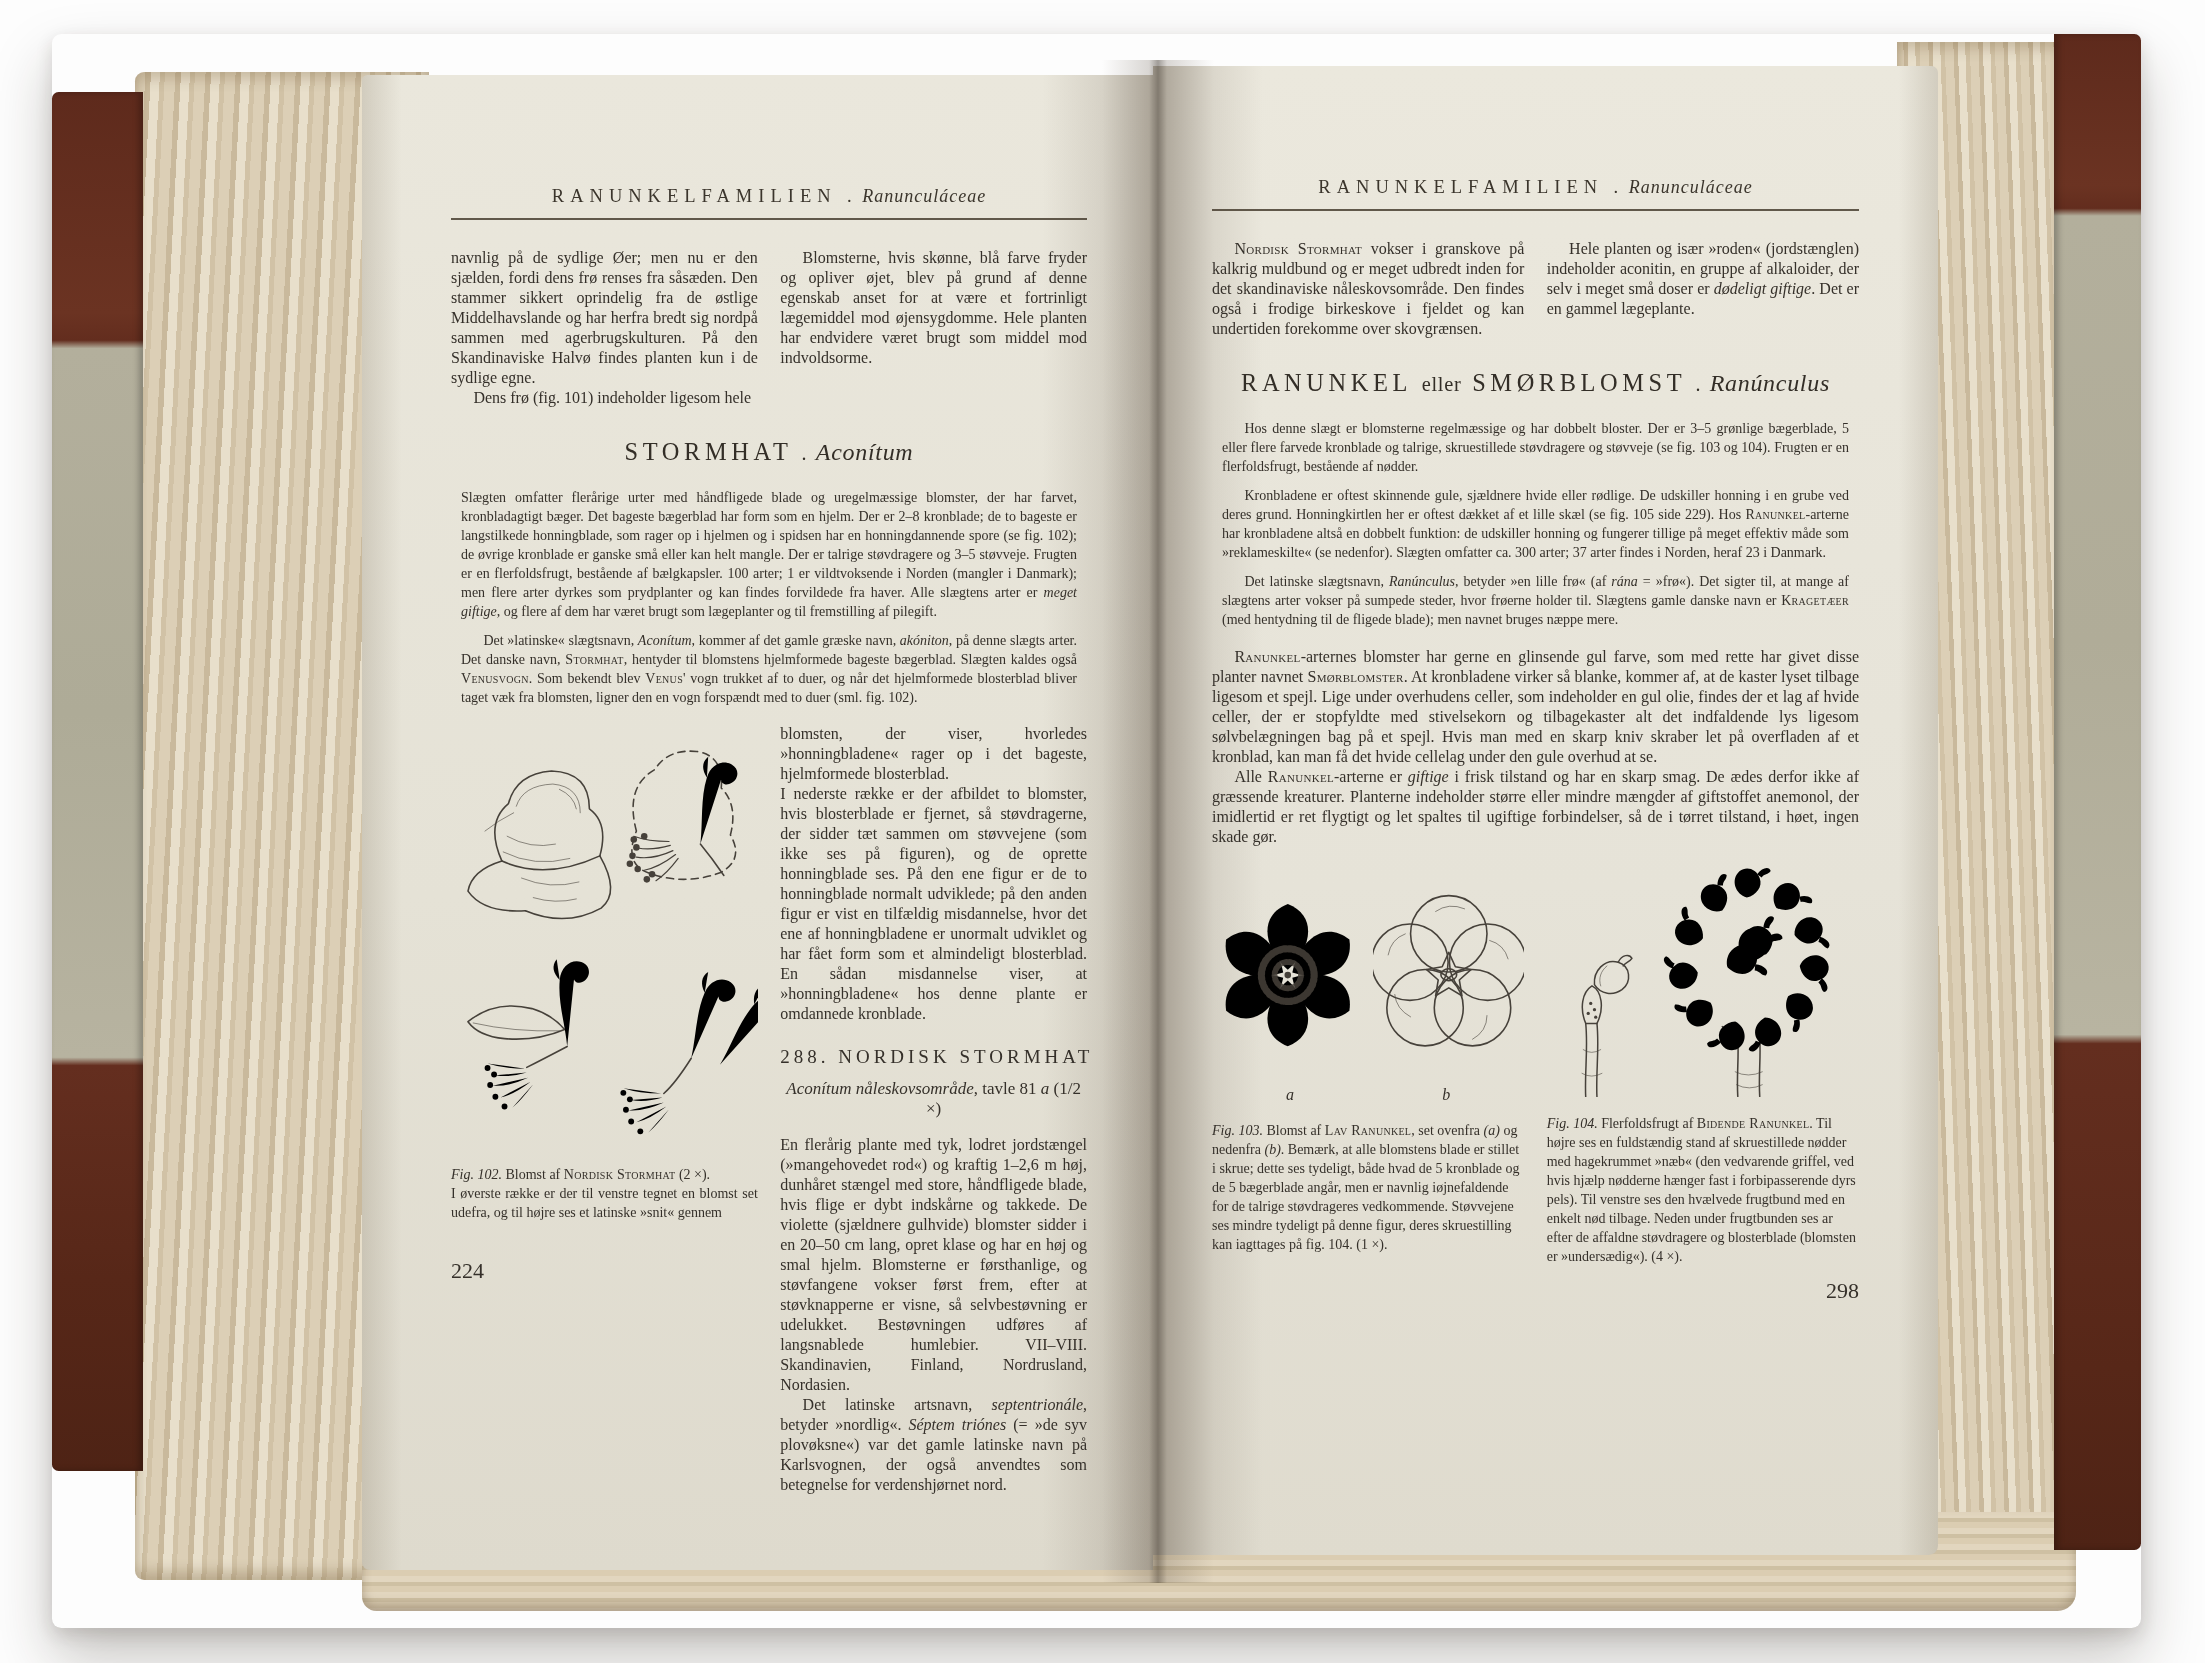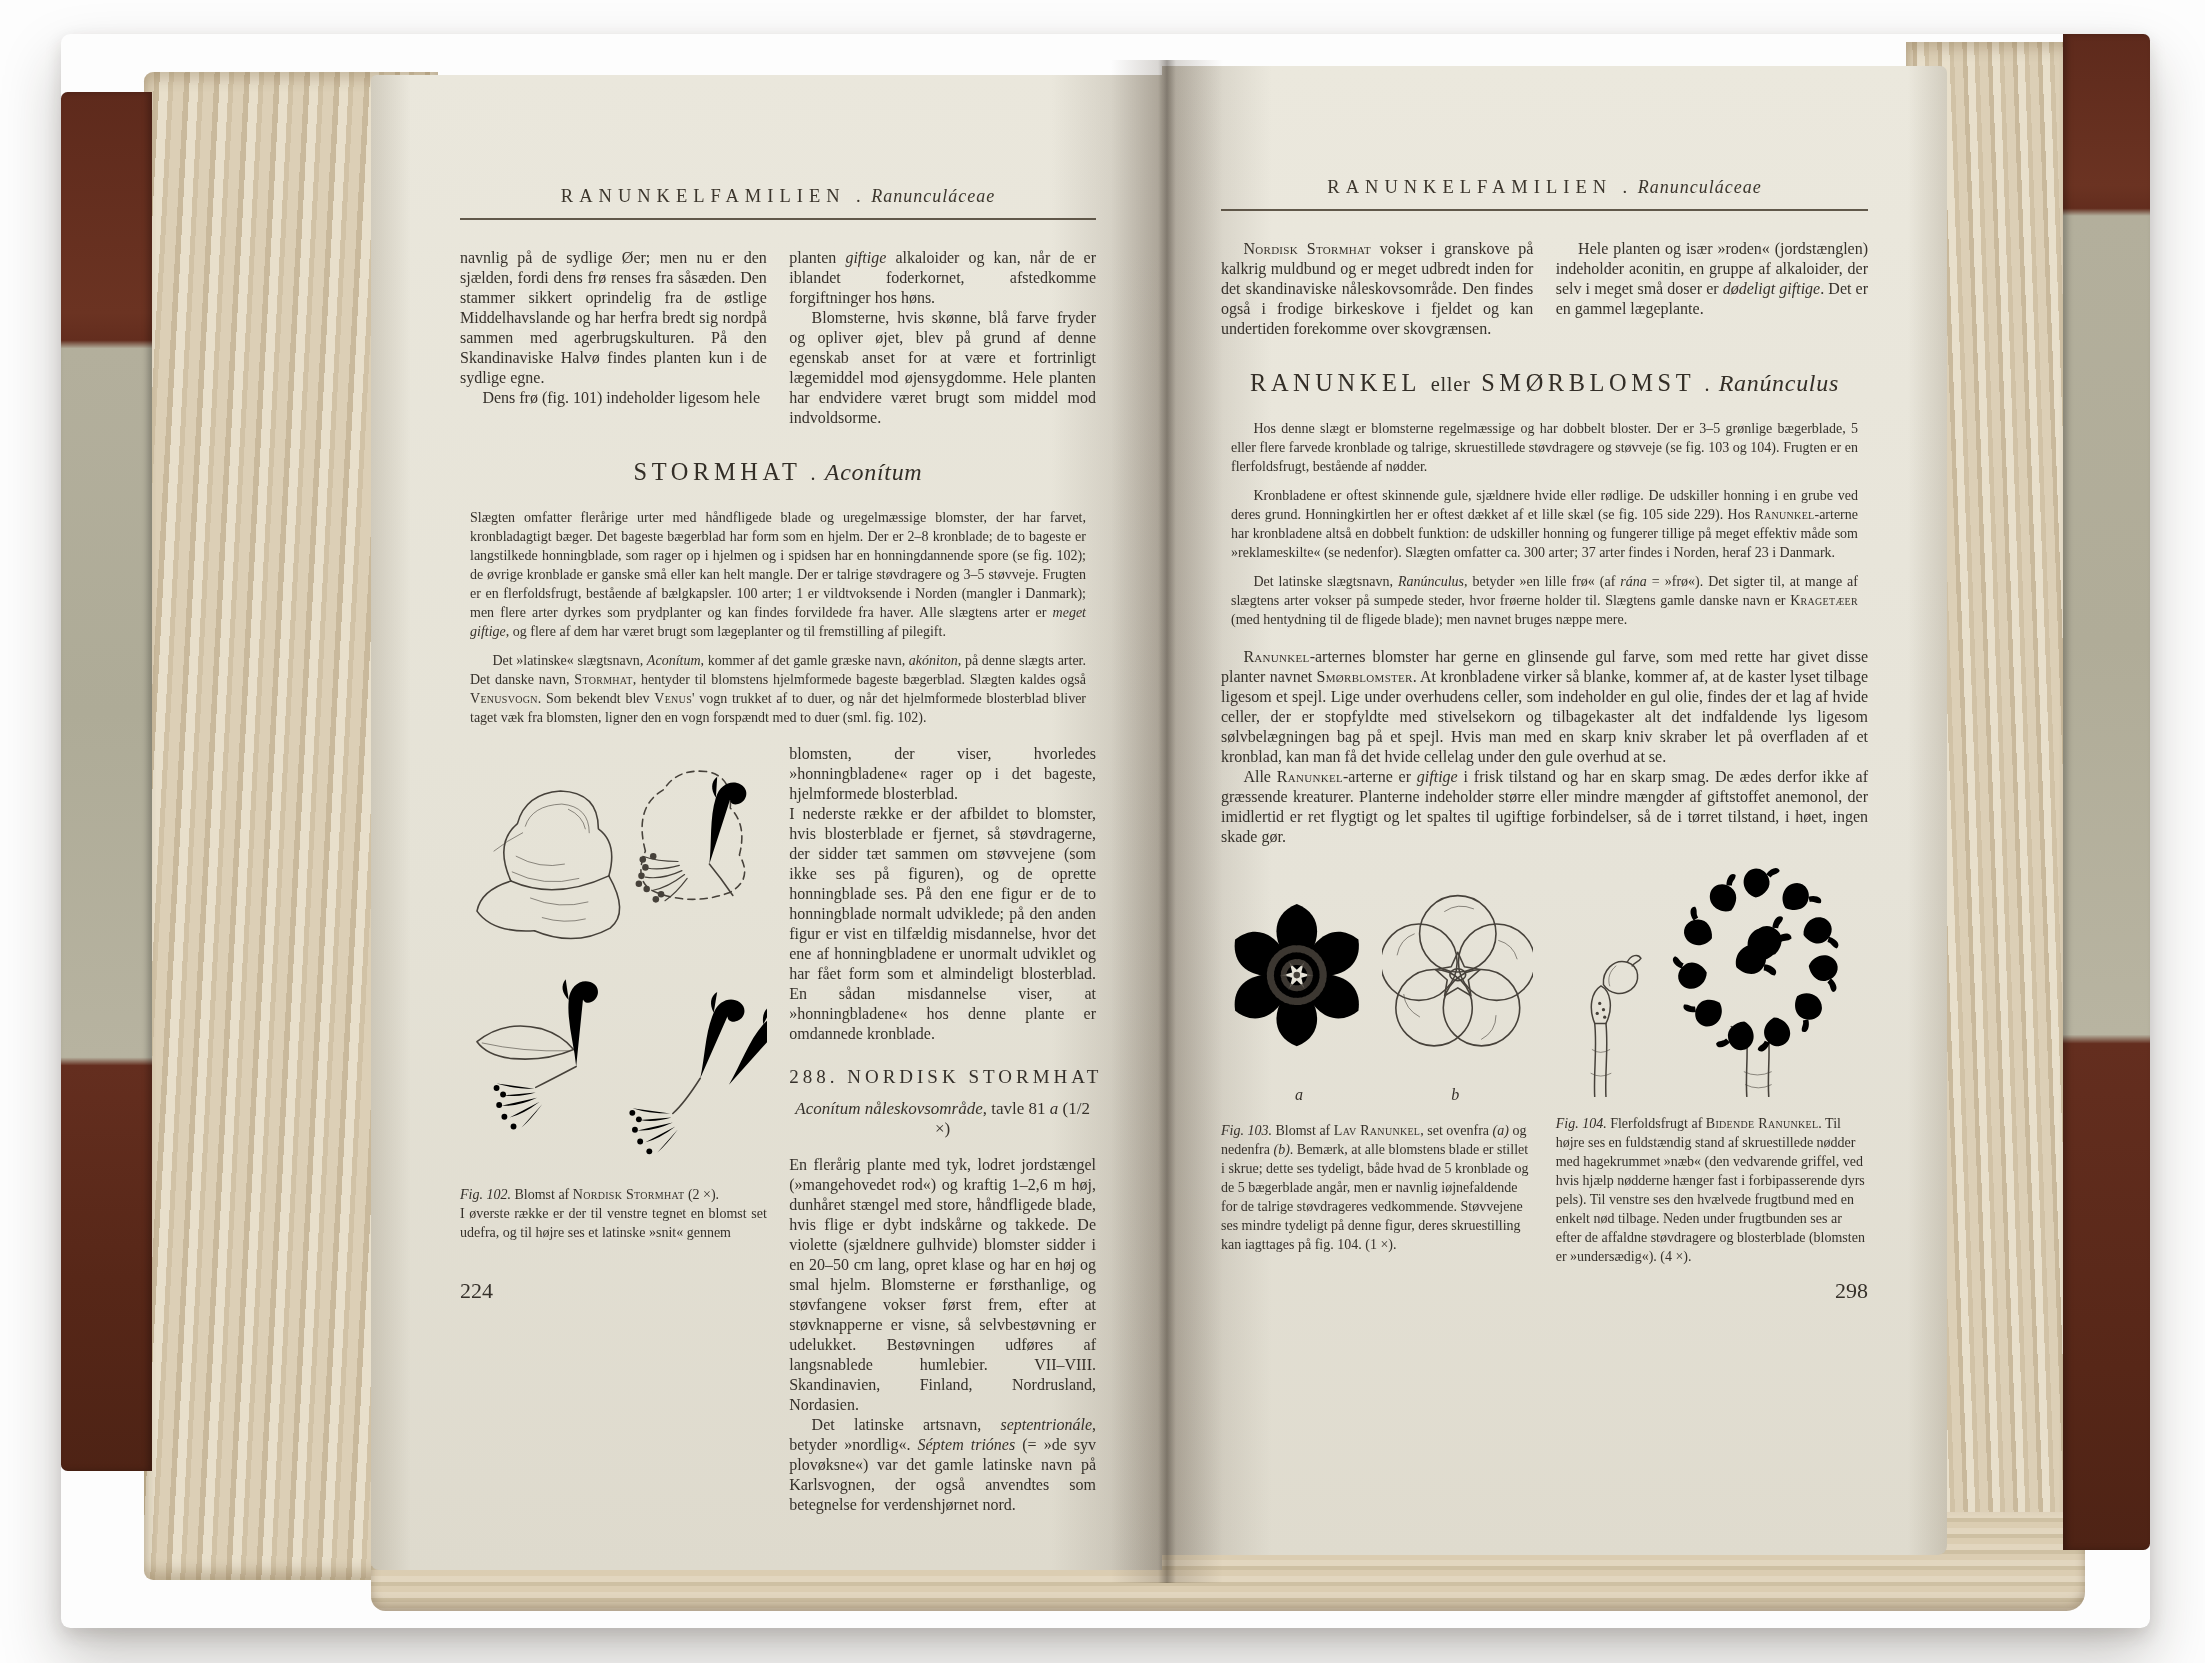--- a/index.html
+++ b/index.html
@@ -2,21 +2,21 @@
 <html style="font-size:10.5px"><head>
 <meta charset="utf-8">
 <style>
   html,body { margin:0; padding:0; }
   body {
     width:2205px; height:1663px; position:relative; overflow:hidden;
     background:#fdfdfd;
     font-family:"Liberation Serif","DejaVu Serif",serif;
     color:#35302a;
   }
-  .book { position:absolute; left:61px; top:34px; width:2089px; height:1594px;
+  .book { position:absolute; left:52px; top:34px; width:2089px; height:1594px;
     border-radius:9.2px;
     box-shadow:0 30px 59px rgba(40,30,20,.25), 0 6.6px 17px rgba(40,30,20,.14);
   }
   
   .cover { position:absolute; }
   .cover-left { left:0; top:58px; width:91px; height:1379px; border-radius:6.6px 0 0 6.6px;
     background:linear-gradient(to bottom,#5e2a1c 0%,#6b3322 16%,#632d1e 18%,#b3af9c 18.6%,#aeab97 45%,#b7b3a0 70%,#642e1f 70.6%,#572718 86%,#4e2315 100%);
     box-shadow:inset -4px 0 6.6px rgba(0,0,0,.25);
   }
   .cover-right { right:0; top:0; width:87px; height:1516px; border-radius:0 6.6px 6.6px 0;
@@ -132,21 +132,20 @@
       <span>RANUNKELFAMILIEN</span><span class="hdr-sep">.</span><i>Ranunculáceae</i>
     </div>
     <div class="rule"></div>
 
     <div class="cols">
       <div class="col">
         <p class="par">navnlig på de sydlige Øer; men nu er den sjælden, fordi dens frø renses fra såsæden. Den stammer sikkert oprindelig fra de østlige Middelhavslande og har herfra bredt sig nordpå sammen med agerbrugskulturen. På den Skandinaviske Halvø findes planten kun i de sydlige egne.</p>
         <p class="par indent">Dens frø (fig. 101) indeholder ligesom hele</p>
       </div>
       <div class="col">
-        <p class="par">planten <i>giftige</i> alkaloider og kan, når de er iblandet foderkornet, afstedkomme forgiftninger hos høns.</p>
         <p class="par indent">Blomsterne, hvis skønne, blå farve fryder og opliver øjet, blev på grund af denne egenskab anset for at være et fortrinligt lægemiddel mod øjensygdomme. Hele planten har endvidere været brugt som middel mod indvoldsorme.</p>
       </div>
     </div>
 
     <div class="genus-h">
       <span>STORMHAT</span><span class="dot">.</span><i>Aconítum</i>
     </div>
 
     <div class="smalltext">
       <p>Slægten omfatter flerårige urter med håndfligede blade og uregelmæssige blomster, der har farvet, kronbladagtigt bæger. Det bageste bægerblad har form som en hjelm. Der er 2–8 kronblade; de to bageste er langstilkede honningblade, som rager op i hjelmen og i spidsen har en honningdannende spore (se fig. 102); de øvrige kronblade er ganske små eller kan helt mangle. Der er talrige støvdragere og 3–5 støvveje. Frugten er en flerfoldsfrugt, bestående af bælgkapsler. 100 arter; 1 er vildtvoksende i Norden (mangler i Danmark); men flere arter dyrkes som prydplanter og kan findes forvildede fra haver. Alle slægtens arter er <i>meget giftige</i>, og flere af dem har været brugt som lægeplanter og til fremstilling af pilegift.</p>

